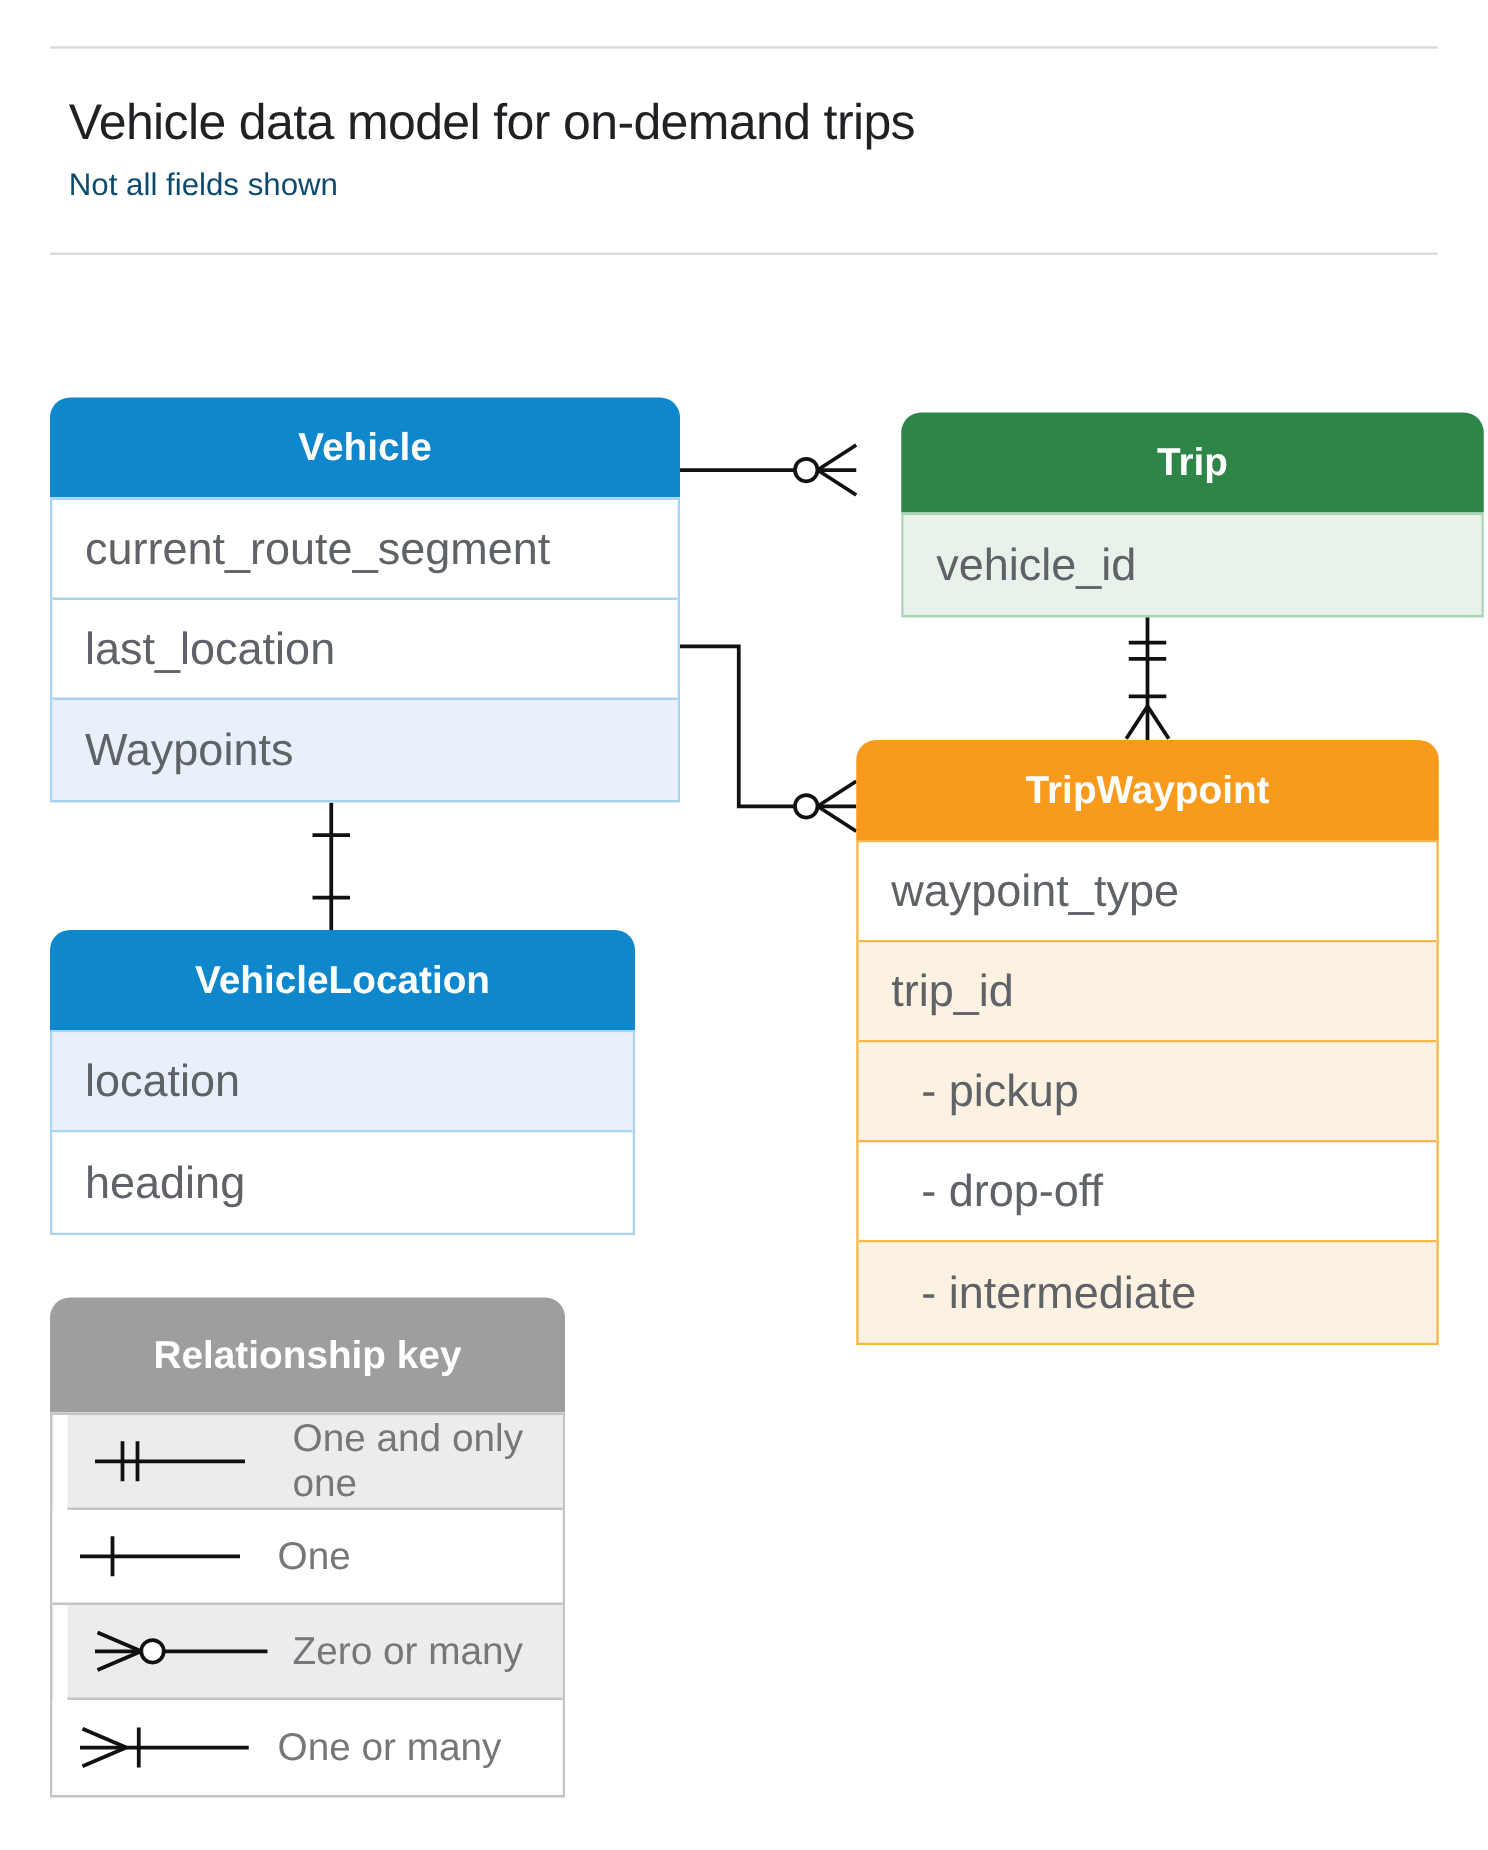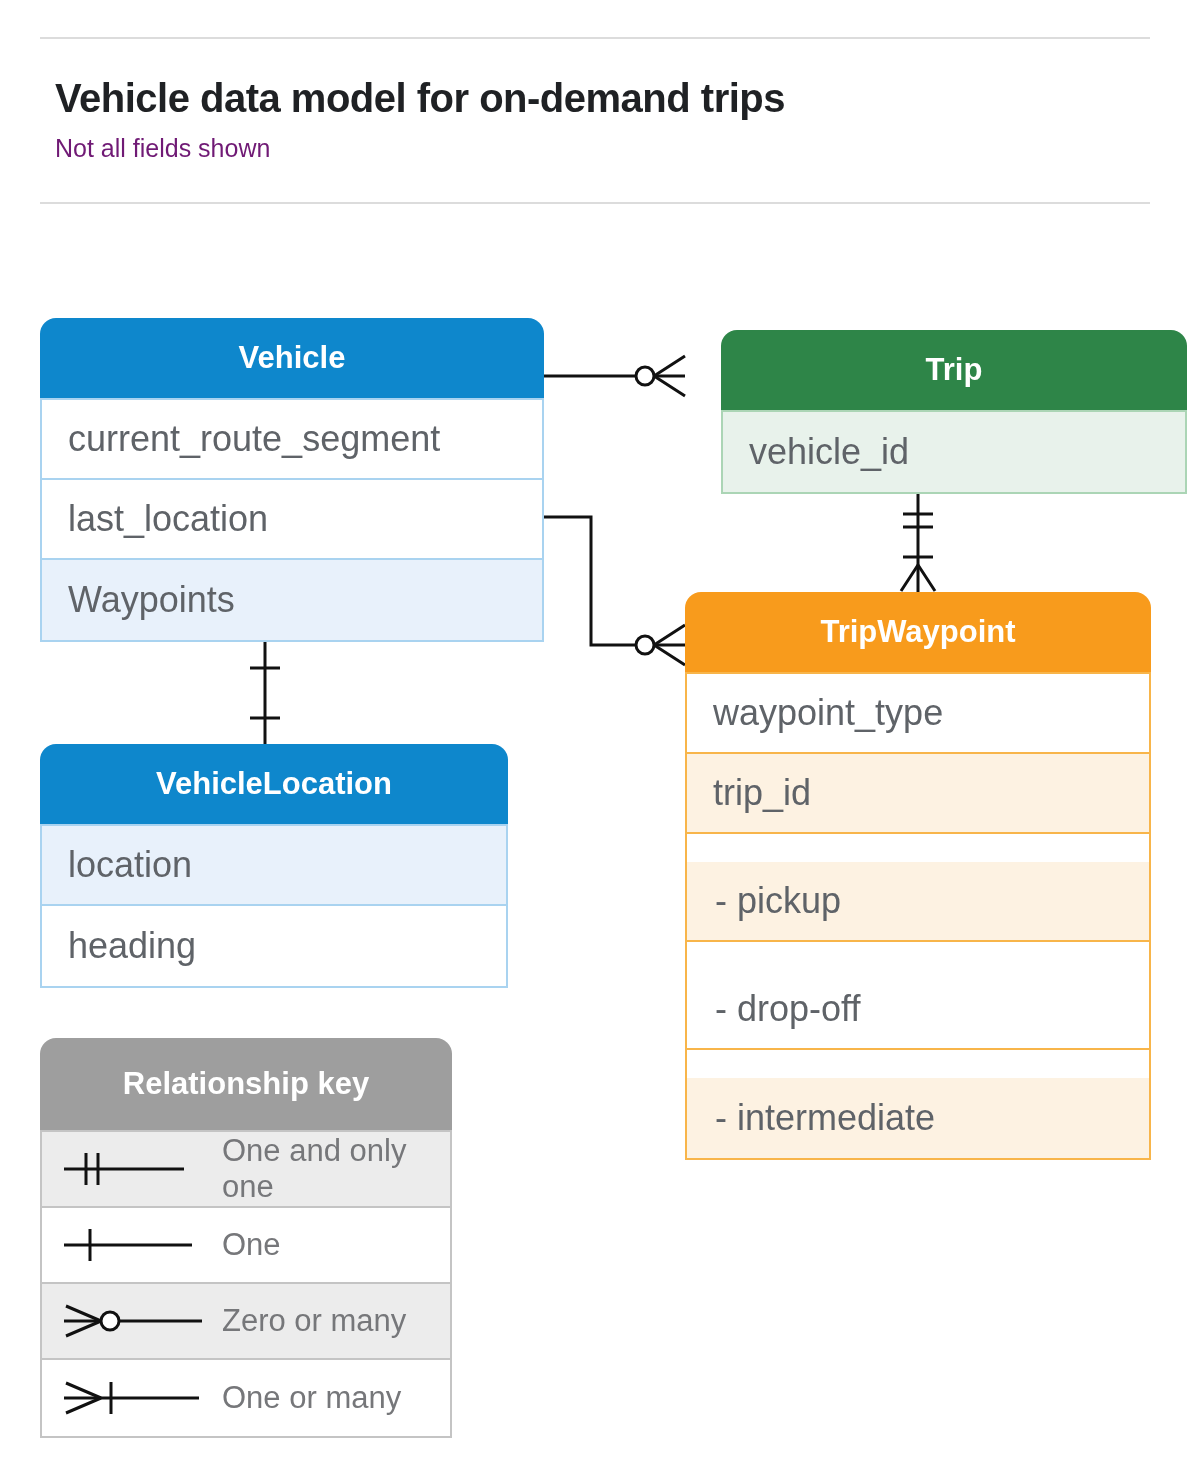--- a/index.html
+++ b/index.html
@@ -8,25 +8,25 @@
     width:1190px;height:1480px;
     background:#ffffff;
     font-family:"Liberation Sans", sans-serif;
     overflow:hidden;
   }
   .rule{position:absolute;left:40px;width:1110px;height:2px;background:#dcdcdc;}
   .rule.top{top:37px;}
   .rule.mid{top:202px;}
   .doc-title{
     position:absolute;left:55px;top:76px;
-    font-size:40px;font-weight:700;color:#1f2124;letter-spacing:-0.5px;
+    font-size:40px;font-weight:400;color:#1f2124;letter-spacing:-0.5px;
   }
   .doc-subtitle{
     position:absolute;left:55px;top:134px;
-    font-size:25px;color:#701a75;
+    font-size:25px;color:#0c4a6e;
   }
 
   .entity{position:absolute;}
   .entity.vehicle-box   {--hdr:#0e87cc;--tint:#e8f1fb;--brd:#a9d3f0;}
   .entity.trip-box      {--hdr:#2e8548;--tint:#e8f2eb;--brd:#abd5b5;}
   .entity.waypoint-box  {--hdr:#f89b1c;--tint:#fdf2e2;--brd:#f8b54a;}
   .entity.key-box       {--hdr:#9e9e9e;--tint:#ececec;--brd:#c4c4c4;}
 
   .entity-header{
     height:80px;background:var(--hdr);
@@ -39,30 +39,30 @@
   .frow{
     height:80px;box-sizing:border-box;
     border-bottom:2px solid var(--brd);
     display:flex;align-items:center;
     padding-left:26px;
     font-size:36px;color:#5f6368;
     background:#ffffff;white-space:pre;
   }
   .frow:last-child{border-bottom:none;}
   .frow.tint{background:var(--tint);}
-  .frow.indent{padding-left:28px;margin-top:28px;}
+  .frow.indent{padding-left:50px;}
 
   .krow{
     height:76px;box-sizing:border-box;
     border-bottom:2px solid var(--brd);
     display:flex;align-items:center;
     background:#ffffff;
   }
   .krow:last-child{border-bottom:none;}
-  .krow.tint{background:var(--tint);}
+  .krow.tint{background:var(--tint);margin-left:12px;}
   .krow .sym{margin-left:22px;width:150px;height:60px;flex:0 0 auto;}
   .krow .klabel{margin-left:8px;font-size:31px;color:#76777a;}
 
   .lines{position:absolute;left:0;top:0;pointer-events:none;}
 </style>
 </head>
 <body>
 
 <div class="page">
 

